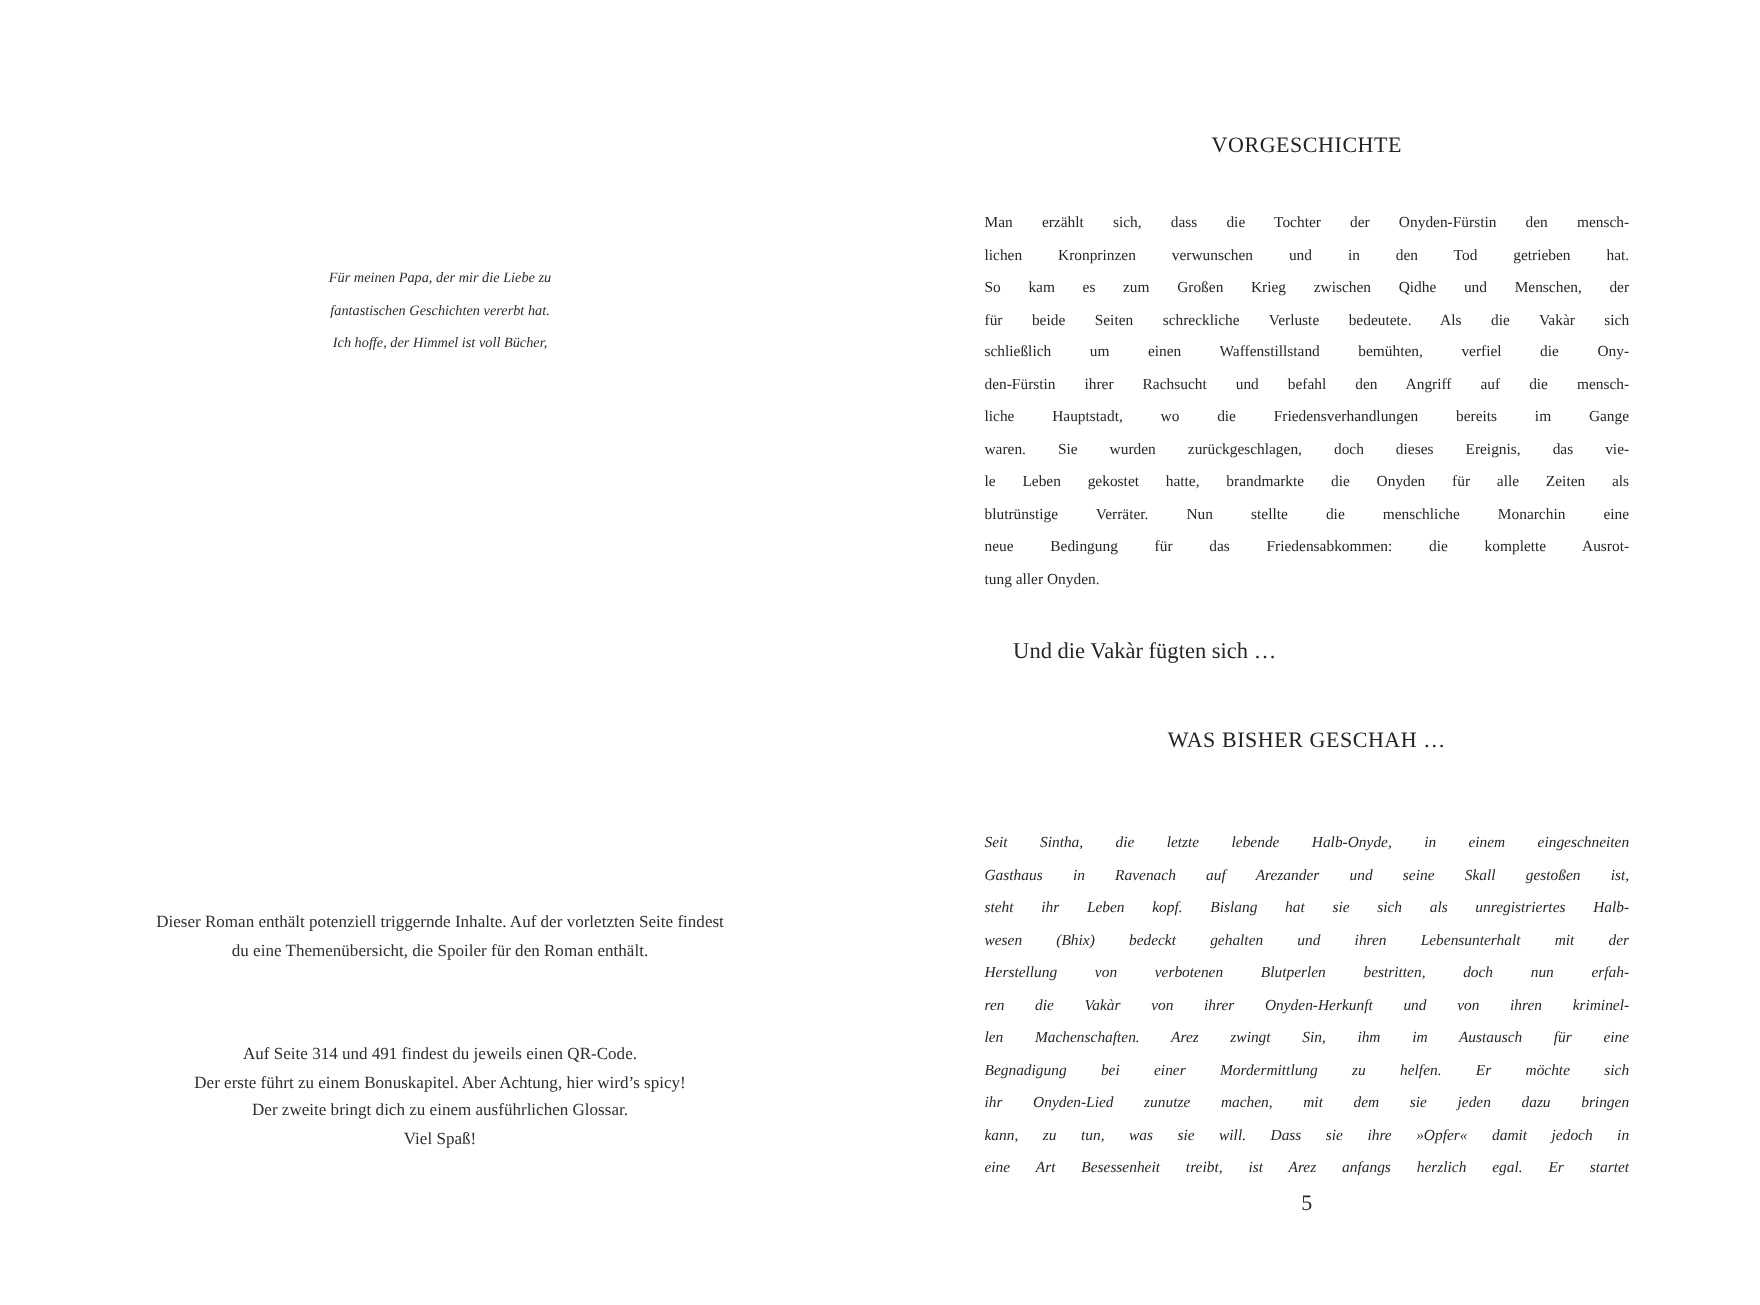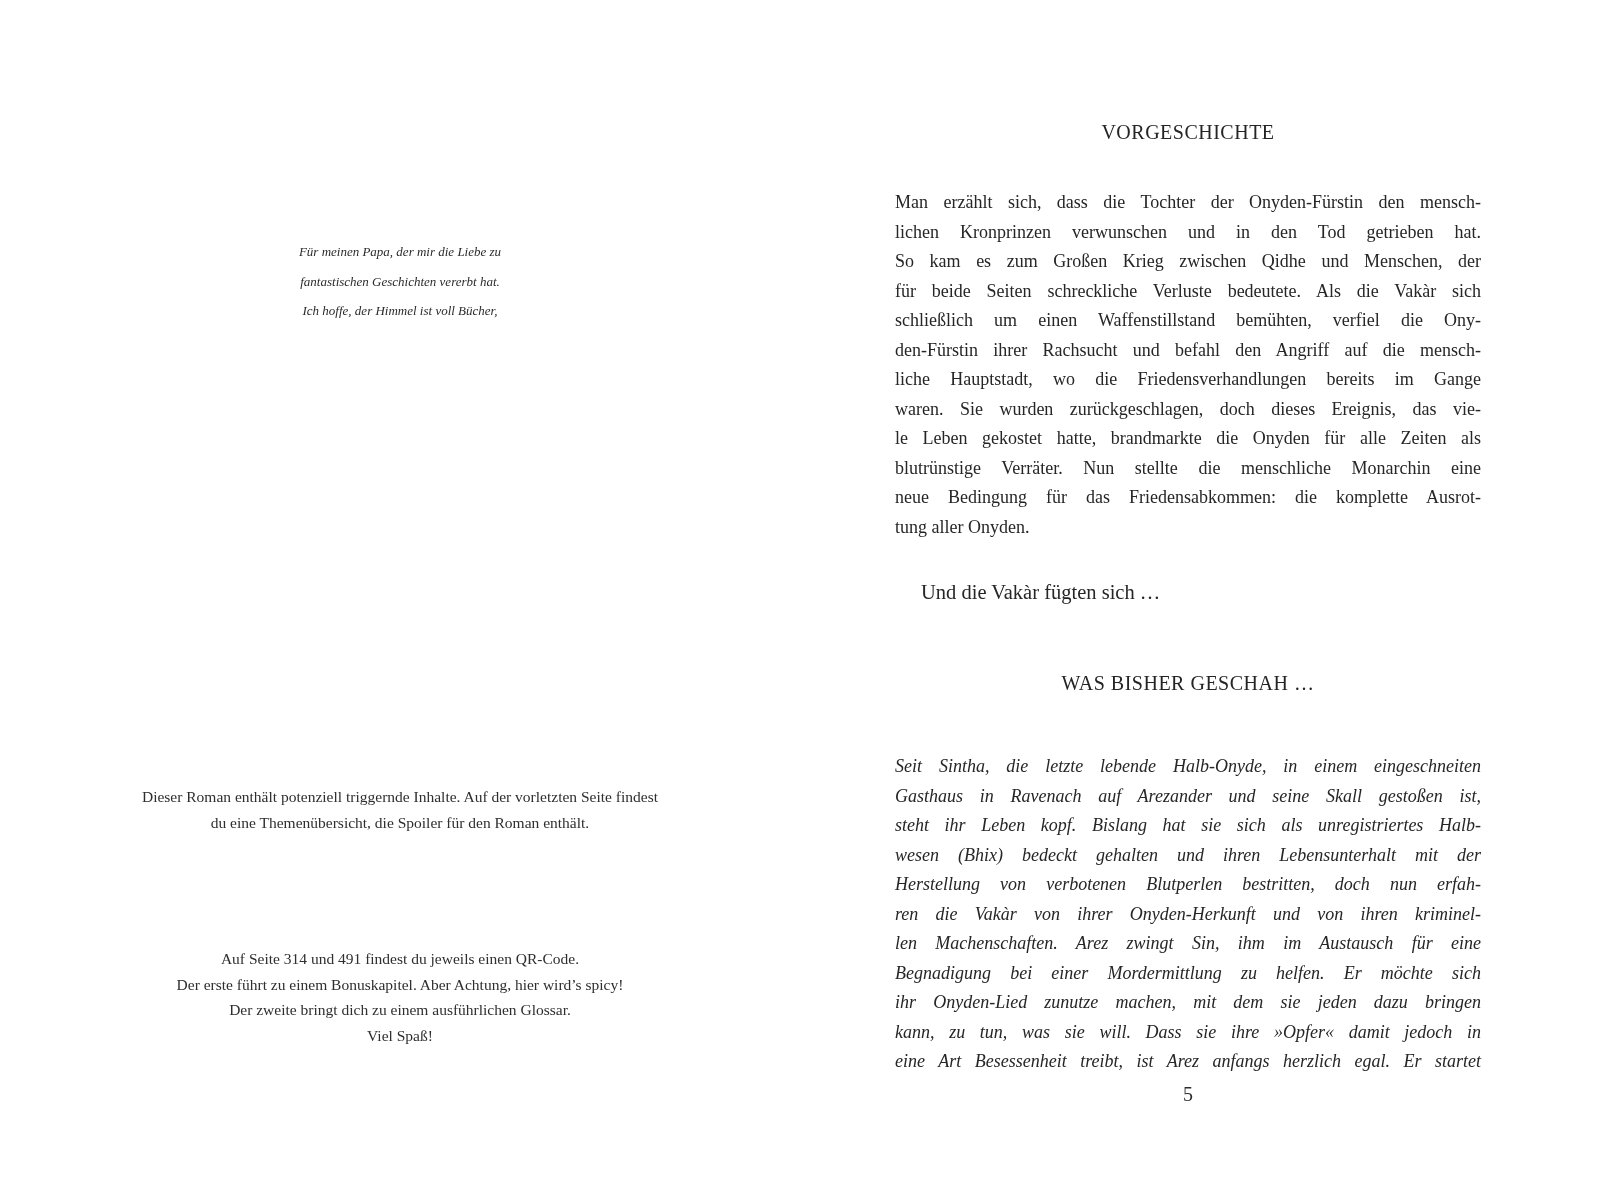--- a/index.html
+++ b/index.html
@@ -42,43 +42,43 @@
   }
   .note {
     position: absolute;
     left: 40px;
     width: 720px;
     text-align: center;
     font-size: 15.5px;
     line-height: 25.5px;
     color: #2e2e2e;
   }
-  .note-content { top: 784px; }
+  .note-content { top: 826px; }
   .note-qr      { top: 946px; }
 
   
   .heading {
     position: absolute;
     left: 95px;
     width: 586px;
     margin: 0;
     text-align: center;
     font-weight: normal;
     font-size: 20px;
     letter-spacing: 0.5px;
     color: #242424;
   }
   .heading-1 { top: 121px; }
-  .heading-2 { top: 662px; margin-top: 10px; }
+  .heading-2 { top: 662px; }
 
   .para {
     position: absolute;
     left: 95px;
     width: 586px;
-    font-size: 18px;
+    font-size: 14px;
     line-height: 29.5px;
     color: #262626;
   }
   .para-1 { top: 188px; }
   .para-2 { top: 752px; font-style: italic; }
 
   .pline {
     text-align: justify;
     text-align-last: justify;
   }

